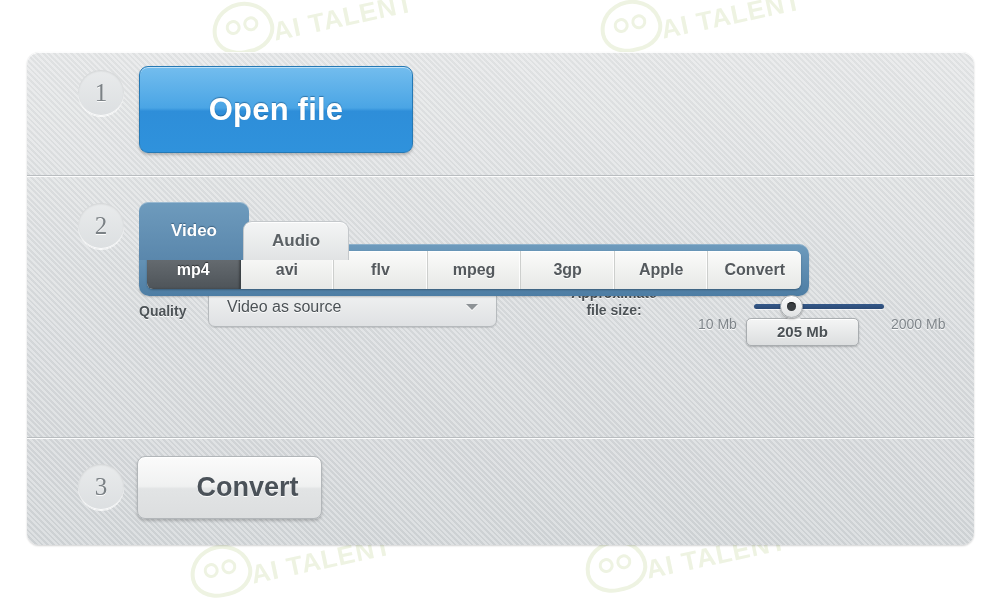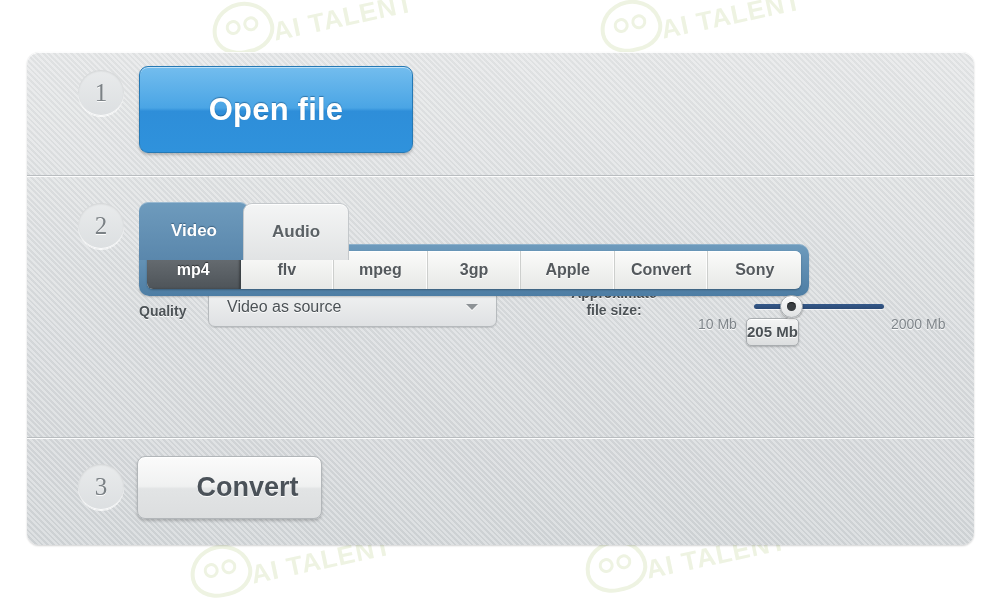--- a/index.html
+++ b/index.html
@@ -138,21 +138,21 @@
   .tabs {
     position: absolute;
     left: 112px;
     top: 27px;
     display: flex;
     align-items: flex-end;
     z-index: 4;
   }
   .tab {
     height: 42px;
-    padding: 9px 28px;
+    padding: 0 28px;
     display: flex;
     align-items: center;
     justify-content: center;
     font-size: 17px;
     font-weight: 700;
     border-radius: 9px 9px 0 0;
     cursor: pointer;
     position: relative;
   }
   .tab-active {
@@ -316,21 +316,21 @@
     content: "";
     width: 9px; height: 9px;
     border-radius: 50%;
     background: #3a3f43;
     box-shadow: inset 0 1px 1px rgba(0,0,0,0.6);
   }
   .tooltip {
     position: absolute;
     left: 719px;
     top: 143px;
-    padding: 4px 0 5px;
+    padding: 4px 30px 5px;
     border-radius: 5px;
     border: 1px solid #a9adb0;
     background: linear-gradient(to bottom, #f4f5f5, #dcdedf);
     box-shadow: 0 1px 2px rgba(0,0,0,0.22), inset 0 1px 0 rgba(255,255,255,0.95);
     font-size: 15px;
     font-weight: 700;
     color: #4b5155;
     text-shadow: 0 1px 0 rgba(255,255,255,0.9);
     z-index: 2;
   }
@@ -399,26 +399,26 @@
     <div class="step step-2">2</div>
 
     <div class="tabs">
       <div class="tab tab-active">Video</div>
       <div class="tab tab-inactive">Audio</div>
     </div>
 
     <div class="fmt-wrap">
       <div class="fmt-bar">
         <div class="fmt fmt-active">mp4</div>
+        <div class="fmt">avi</div>
         <div class="fmt">flv</div>
         <div class="fmt">mpeg</div>
         <div class="fmt">3gp</div>
         <div class="fmt">Apple</div>
         <div class="fmt">Convert</div>
-        <div class="fmt">Sony</div>
       </div>
     </div>
 
     <div class="quality-label">Quality</div>
     <div class="select">
       <span class="select-value">Video as source</span>
       <span class="caret"></span>
     </div>
 
     <div class="fsize-label">

